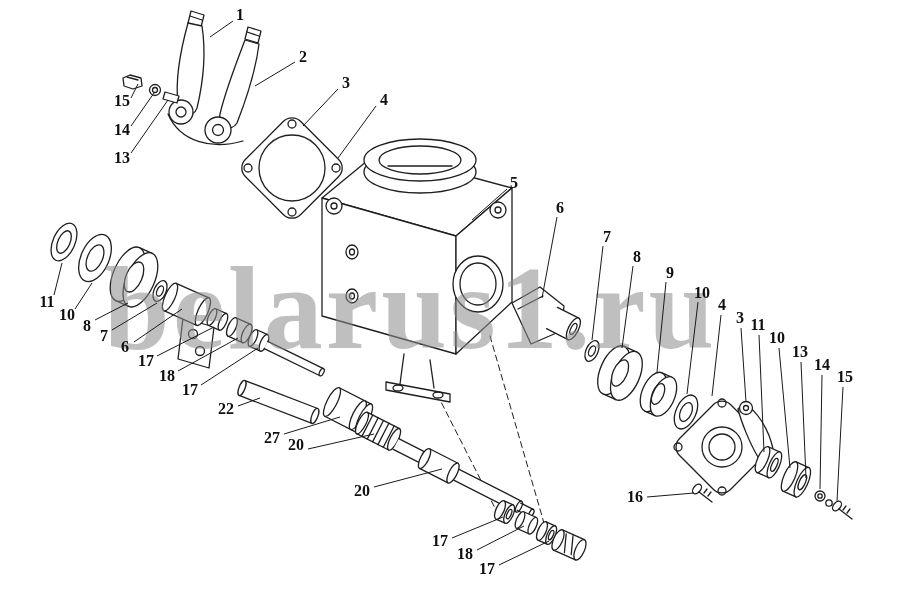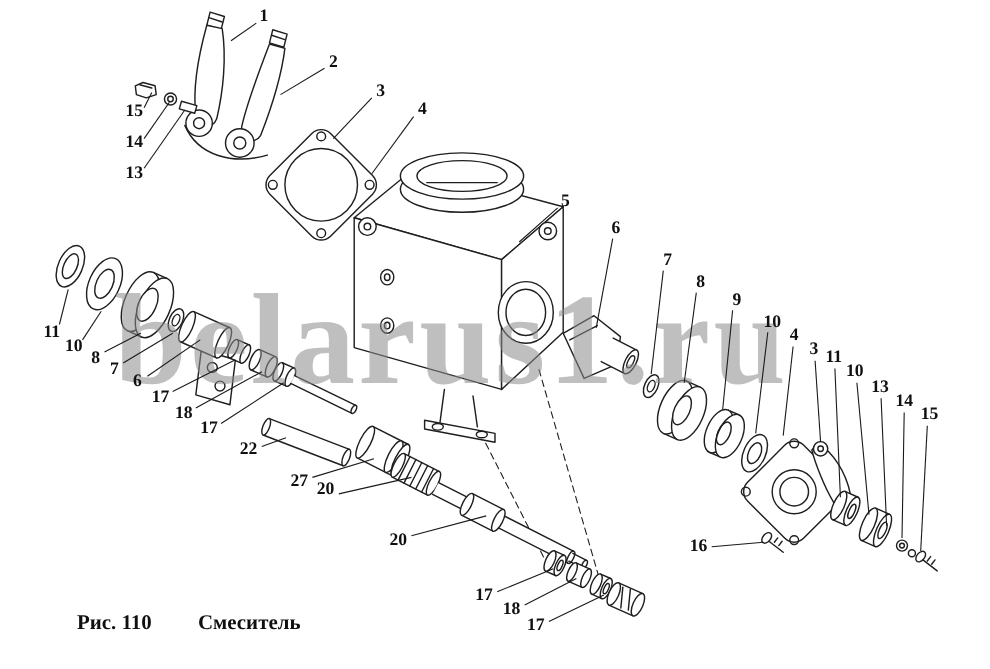--- a/index.html
+++ b/index.html
@@ -402,17 +402,14 @@
       <div class="callout" style="left: 777px; top: 338px;">10</div>
       <div class="callout" style="left: 800px; top: 352px;">13</div>
       <div class="callout" style="left: 822px; top: 365px;">14</div>
       <div class="callout" style="left: 845px; top: 377px;">15</div>
       <div class="callout" style="left: 635px; top: 497px; text-align: right;">16</div>
       <div class="callout" style="left: 440px; top: 541px;">17</div>
       <div class="callout" style="left: 465px; top: 554px;">18</div>
       <div class="callout" style="left: 487px; top: 569px;">17</div>
     </div>
 
-  <div class="caption">
-    <span class="num">Рис. 110</span><span class="title">Смеситель</span>
-  </div>
 
 </div>
 
 </body></html>

